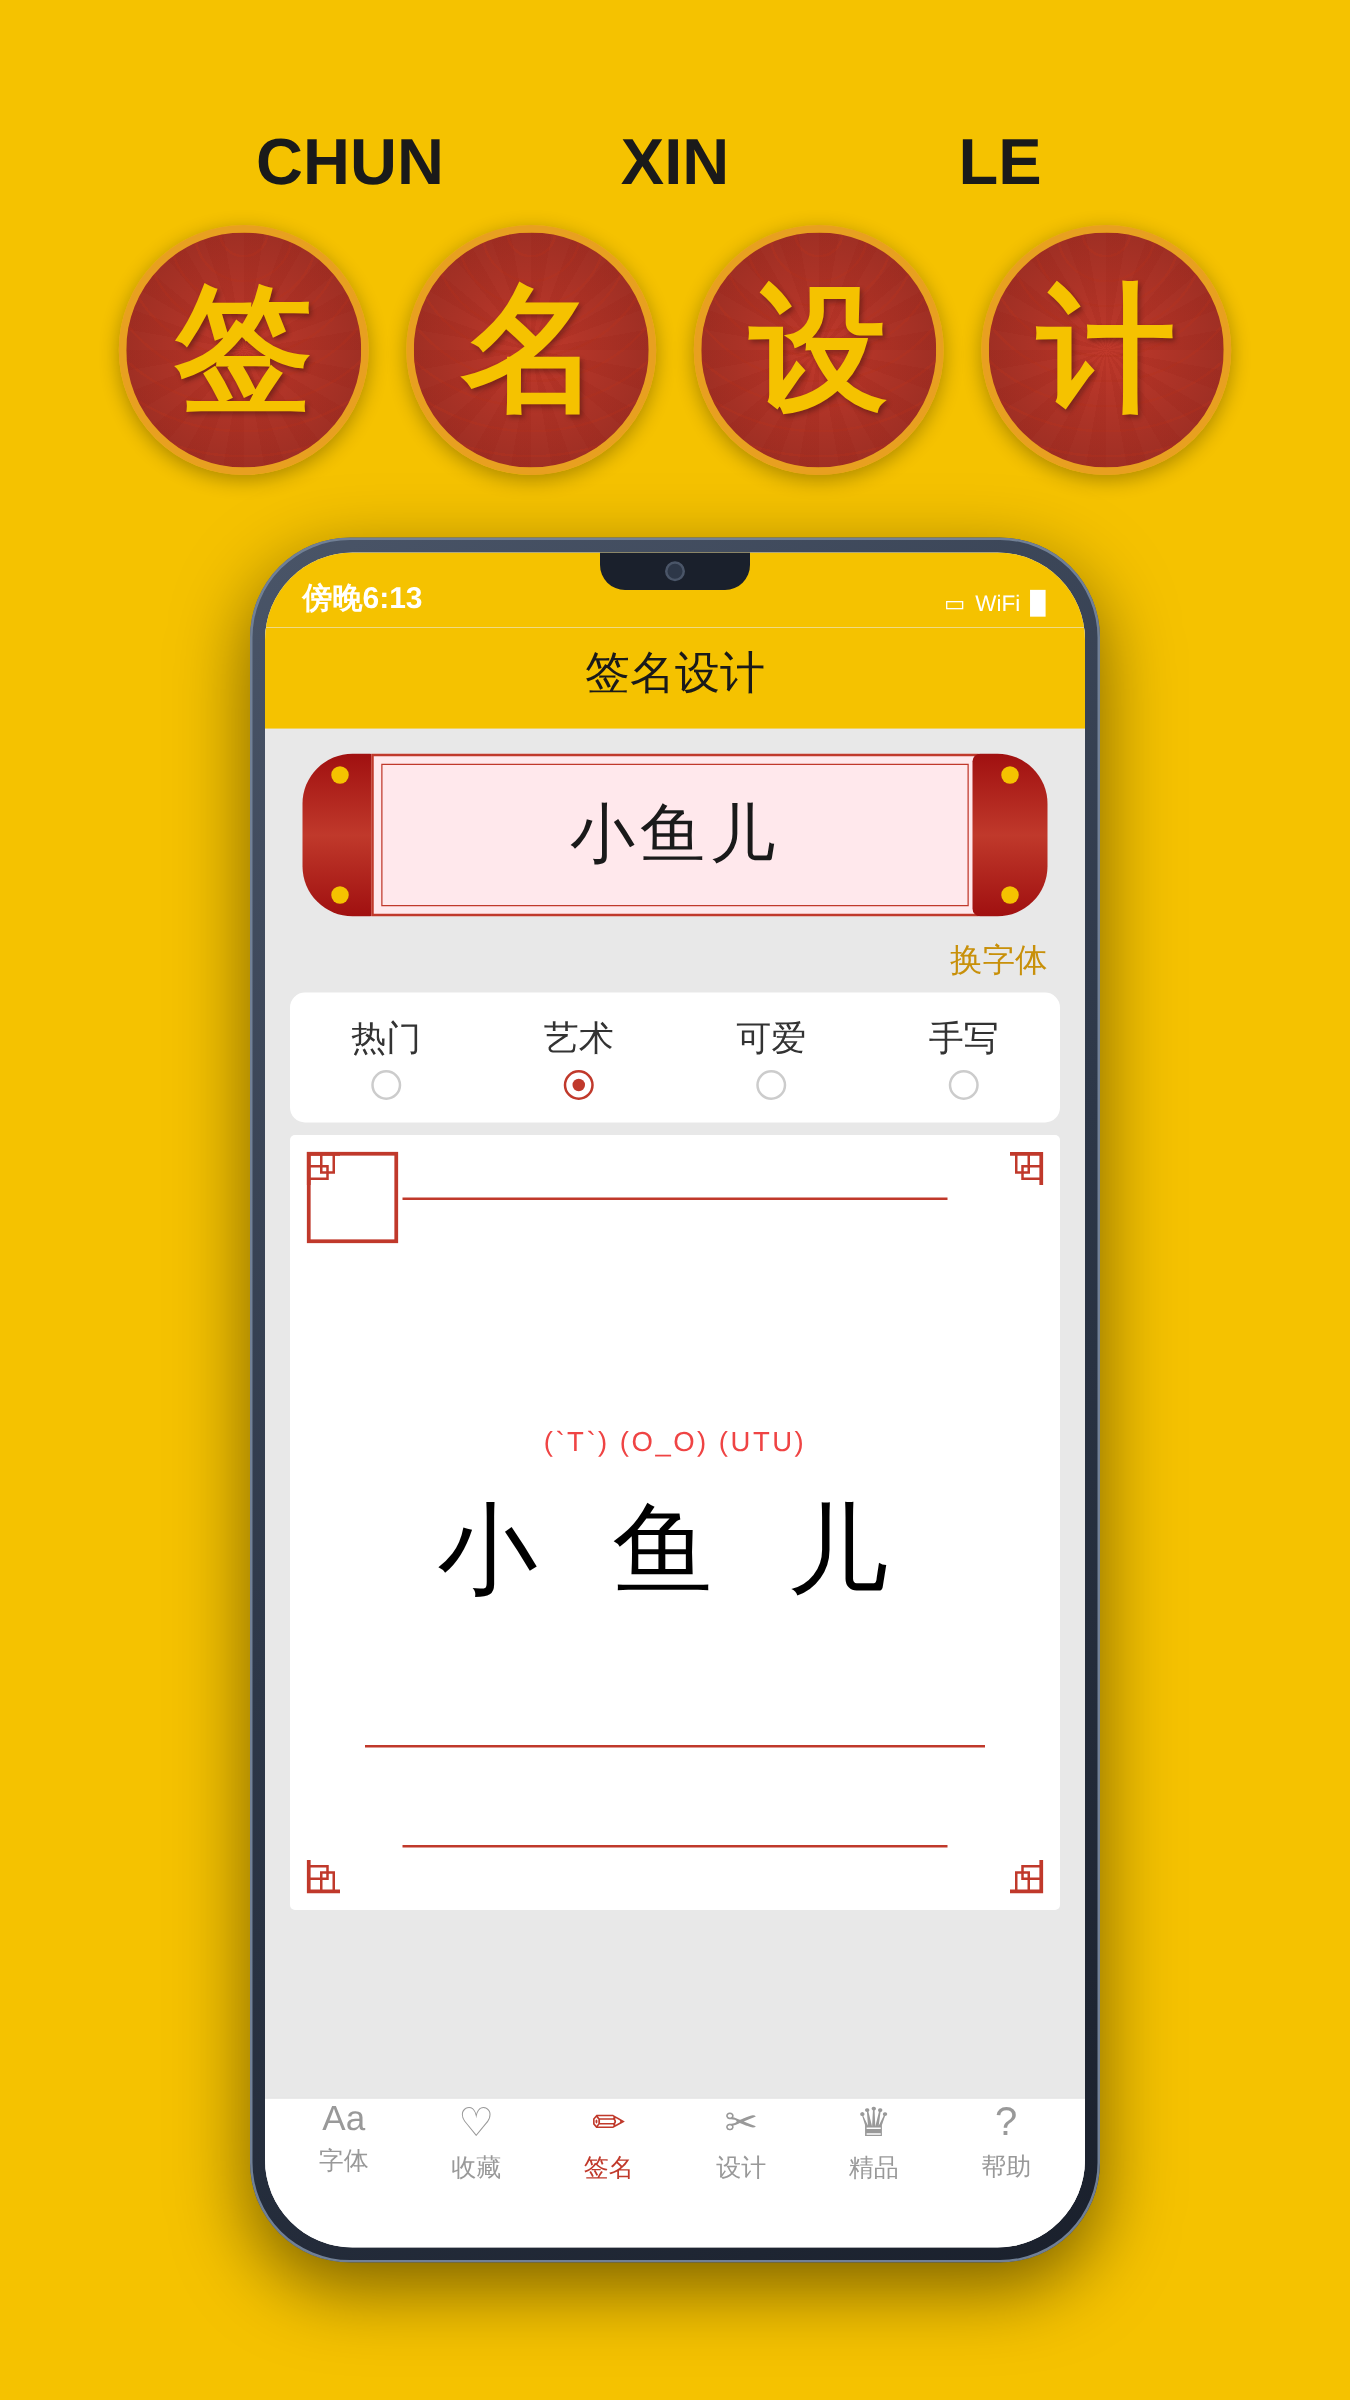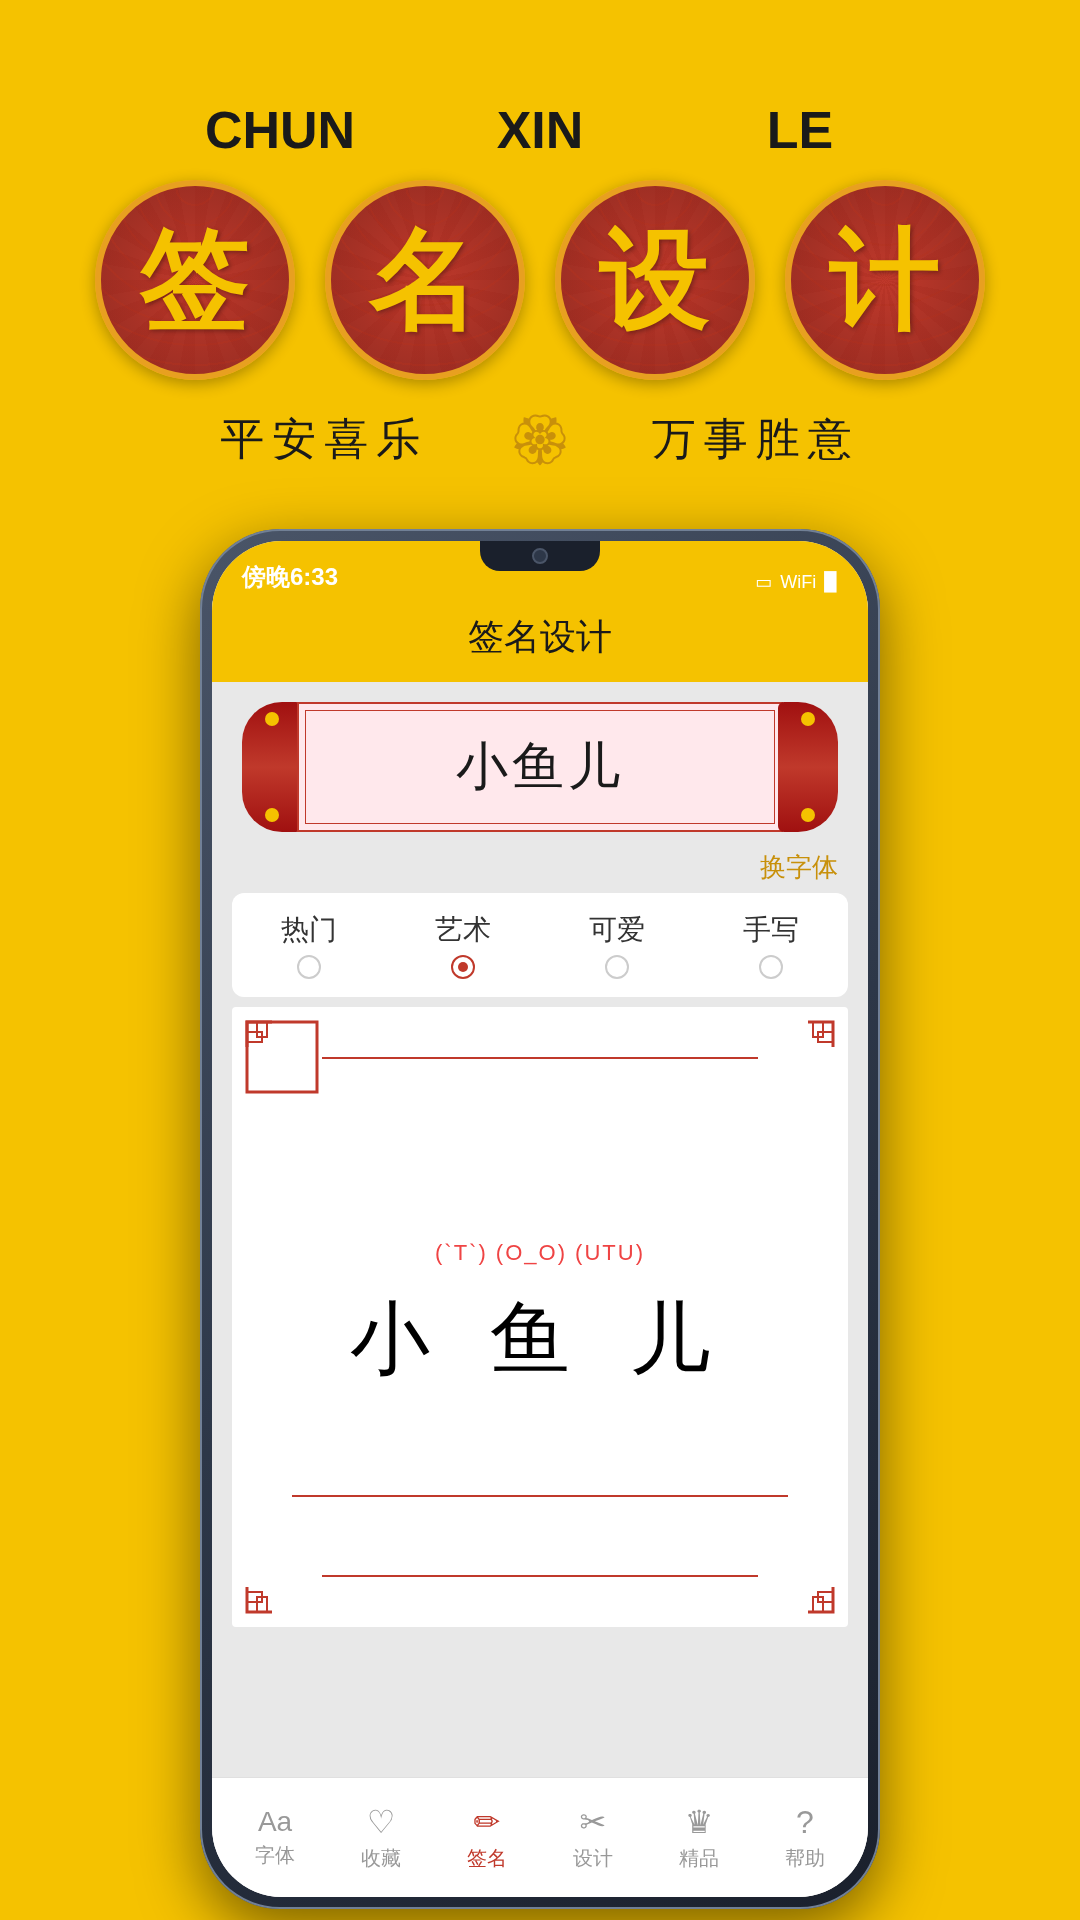--- a/index.html
+++ b/index.html
@@ -330,21 +330,20 @@
     .bottom-nav {
       position: absolute;
       bottom: 0;
       left: 0;
       right: 0;
       height: 120px;
       background: white;
       border-top: 1px solid #e0e0e0;
       display: flex;
       justify-content: space-around;
-      align-items: center;
       padding: 0 10px;
       border-radius: 0 0 70px 70px;
     }
 
     .nav-item {
       display: flex;
       flex-direction: column;
       align-items: center;
       gap: 4px;
       cursor: pointer;
@@ -438,38 +437,33 @@
     <div class="chinese-circle">
       <div class="wave-pattern"></div>
       <span class="circle-char">设</span>
     </div>
     <div class="chinese-circle">
       <div class="wave-pattern"></div>
       <span class="circle-char">计</span>
     </div>
   </div>
 
-  <div class="subtitle-row">
-    <span class="subtitle-text">平安喜乐</span>
-    <span class="gold-icon">🏵</span>
-    <span class="subtitle-text">万事胜意</span>
-  </div>
 
 </div>
 
 <div class="phone-container">
   <div class="phone-outer">
     <div class="phone-inner">
 
       <div class="notch">
         <div class="camera-dot"></div>
       </div>
 
       <div class="status-bar">
-        <span class="status-time">傍晚6:33</span>
+        <span class="status-time">傍晚6:13</span>
         <div class="status-icons">
           <span class="status-icon-small">▭</span>
           <span class="status-icon-small">WiFi</span>
           <span class="status-icon-small">▉</span>
         </div>
       </div>
 
       <div class="phone-screen-content">
 
         <div class="app-header">

